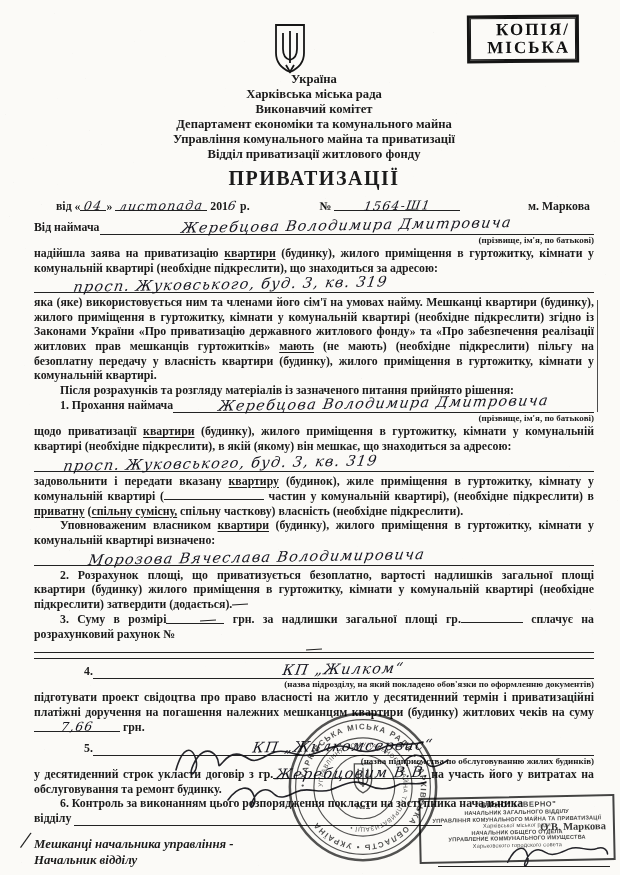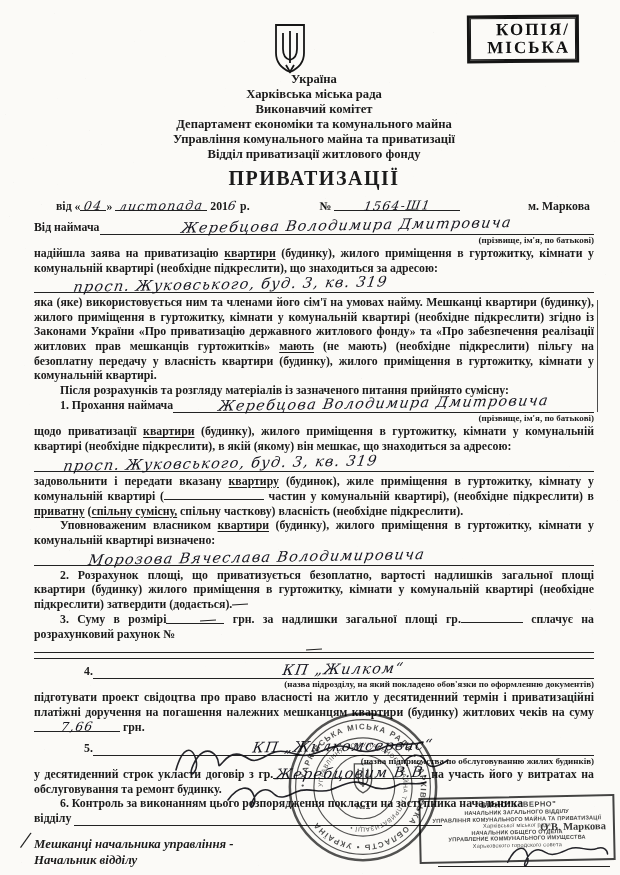--- a/index.html
+++ b/index.html
@@ -120,21 +120,21 @@
     <div class="row" style="margin-top:5px">
       <span>Від наймача</span>
       <span class="fill"><span class="hw">Жеребцова Володимира Дмитровича</span></span>
     </div>
     <div class="cap" style="margin-left:190px">(прізвище, ім'я, по батькові)</div>
 
     <p class="p"><span>надійшла заява на приватизацію </span><span class="u">квартири</span><span> (будинку), жилого приміщення в гуртожитку, кімнати у комунальній квартирі (необхідне підкреслити), що знаходиться за адресою:</span></p>
     <div class="hwline"><span class="hw">просп. Жуковського, буд. 3, кв. 319</span></div>
 
     <p class="p" style="margin-top:2px"><span>яка (яке) використовується ним та членами його сім'ї на умовах найму. Мешканці квартири (будинку), жилого приміщення в гуртожитку, кімнати у комунальній квартирі (необхідне підкреслити) згідно із Законами України «Про приватизацію державного житлового фонду» та «Про забезпечення реалізації житлових прав мешканців гуртожитків» </span><span class="u">мають</span><span> (не мають) (необхідне підкреслити) пільгу на безоплатну передачу у власність квартири (будинку), жилого приміщення в гуртожитку, кімнати у комунальній квартирі.</span></p>
-    <p class="p ind">Після розрахунків та розгляду матеріалів із зазначеного питання прийнято сумісну:</p>
+    <p class="p ind">Після розрахунків та розгляду матеріалів із зазначеного питання прийнято рішення:</p>
 
     <div class="row" style="padding-left:26px">
       <span>1. Прохання наймача</span>
       <span class="fill"><span class="hw">Жеребцова Володимира Дмитровича</span></span>
     </div>
     <div class="cap" style="margin-left:230px">(прізвище, ім'я, по батькові)</div>
 
     <p class="p"><span>щодо приватизації </span><span class="u">квартири</span><span> (будинку), жилого приміщення в гуртожитку, кімнати у комунальній квартирі (необхідне підкреслити), в якій (якому) він мешкає, що знаходиться за адресою:</span></p>
     <div class="hwline" style="padding-left:30px"><span class="hw">просп. Жуковського, буд. 3, кв. 319</span></div>
 

